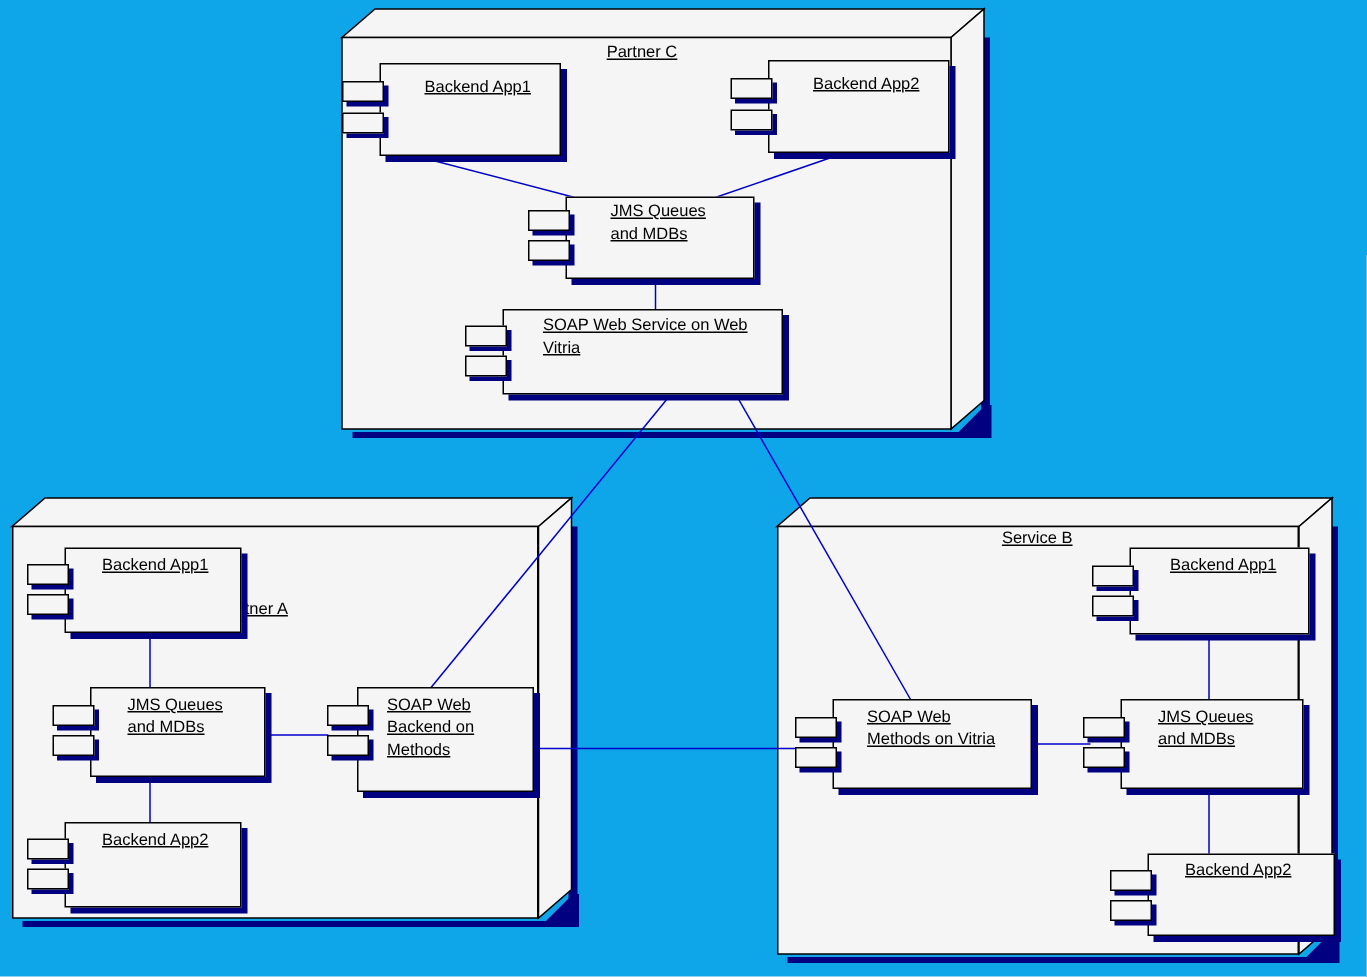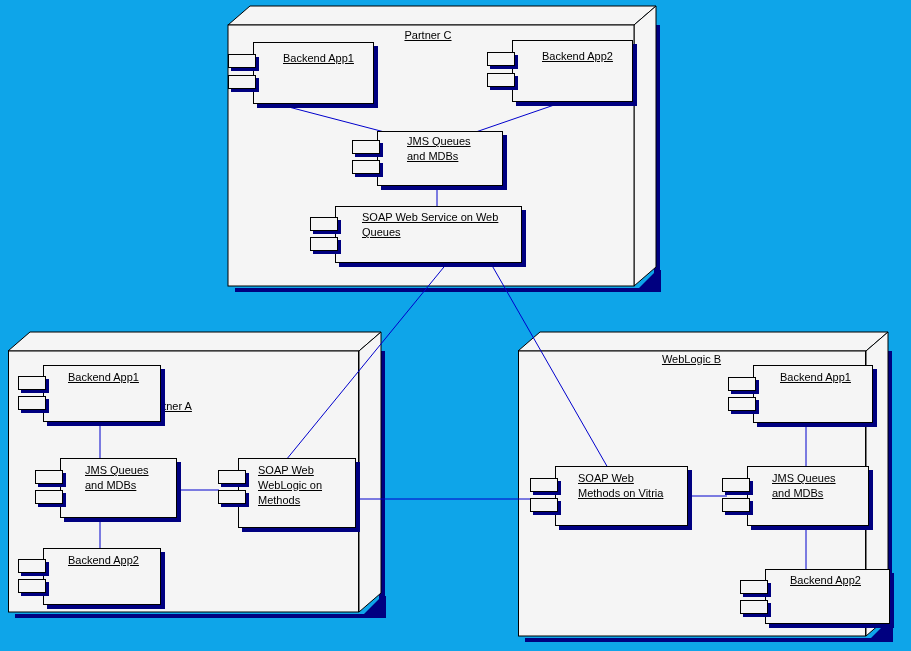--- a/index.html
+++ b/index.html
@@ -157,21 +157,21 @@
       <span>and MDBs</span>
     </div>
   </div>
 
   <div class="component" style="left:310px; top:206px; width:220px; height:66px;">
     <div class="comp-body" style="left:25px; top:0; width:187px; height:57px;"></div>
     <div class="comp-tab" style="left:0; top:11px;"></div>
     <div class="comp-tab" style="left:0; top:31px;"></div>
     <div class="comp-label" style="left:52px; top:4px;">
       <span>SOAP Web Service on Web</span><br>
-      <span>Queues</span>
+      <span>Vitria</span>
     </div>
   </div>
 
   <div class="node" style="left:8px; top:327px; width:385px; height:295px;">
     <svg class="node-svg" width="385" height="295" viewBox="0 0 385 295">
       <path d="M 7 287 L 356 287 L 374 269 L 378 269 L 378 291 L 7 291 Z" fill="#000080"></path>
       <path d="M 371 24 L 371 284 L 377 278 L 377 24 Z" fill="#000080"></path>
       <path d="M 0 24 L 22 5 L 373 5 L 351 24 Z" fill="#f5f5f5" stroke="#000" stroke-width="1"></path>
       <path d="M 351 24 L 373 5 L 373 266 L 351 285 Z" fill="#f5f5f5" stroke="#000" stroke-width="1"></path>
       <rect x="0.5" y="24" width="350" height="261" fill="#f5f5f5" stroke="#000" stroke-width="1"></rect>
@@ -197,21 +197,21 @@
       <span>and MDBs</span>
     </div>
   </div>
 
   <div class="component" style="left:218px; top:458px; width:145px; height:78px;">
     <div class="comp-body" style="left:20px; top:0; width:118px; height:70px;"></div>
     <div class="comp-tab" style="left:0; top:12px;"></div>
     <div class="comp-tab" style="left:0; top:32px;"></div>
     <div class="comp-label" style="left:40px; top:5px;">
       <span>SOAP Web</span><br>
-      <span>WebLogic on</span><br>
+      <span>Backend on</span><br>
       <span>Methods</span>
     </div>
   </div>
 
   <div class="component" style="left:18px; top:548px; width:150px; height:62px;">
     <div class="comp-body" style="left:25px; top:0; width:118px; height:57px;"></div>
     <div class="comp-tab" style="left:0; top:11px;"></div>
     <div class="comp-tab" style="left:0; top:31px;"></div>
     <div class="comp-label" style="left:50px; top:5px;">
       <span>Backend App2</span>
@@ -219,21 +219,21 @@
   </div>
 
   <div class="node" style="left:518px; top:327px; width:390px; height:315px;">
     <svg class="node-svg" width="390" height="315" viewBox="0 0 390 315">
       <path d="M 7 311 L 353 311 L 371 293 L 375 293 L 375 315 L 7 315 Z" fill="#000080"></path>
       <path d="M 368 24 L 368 308 L 374 302 L 374 24 Z" fill="#000080"></path>
       <path d="M 0 24 L 22 5 L 370 5 L 348 24 Z" fill="#f5f5f5" stroke="#000" stroke-width="1"></path>
       <path d="M 348 24 L 370 5 L 370 290 L 348 309 Z" fill="#f5f5f5" stroke="#000" stroke-width="1"></path>
       <rect x="0.5" y="24" width="347" height="285" fill="#f5f5f5" stroke="#000" stroke-width="1"></rect>
     </svg>
-    <div class="node-title" style="left:0; top:26px; width:347px;">WebLogic B</div>
+    <div class="node-title" style="left:0; top:26px; width:347px;">Service B</div>
   </div>
 
   <div class="component" style="left:728px; top:365px; width:155px; height:64px;">
     <div class="comp-body" style="left:25px; top:0; width:120px; height:58px;"></div>
     <div class="comp-tab" style="left:0; top:12px;"></div>
     <div class="comp-tab" style="left:0; top:32px;"></div>
     <div class="comp-label" style="left:52px; top:5px;">
       <span>Backend App1</span>
     </div>
   </div>

